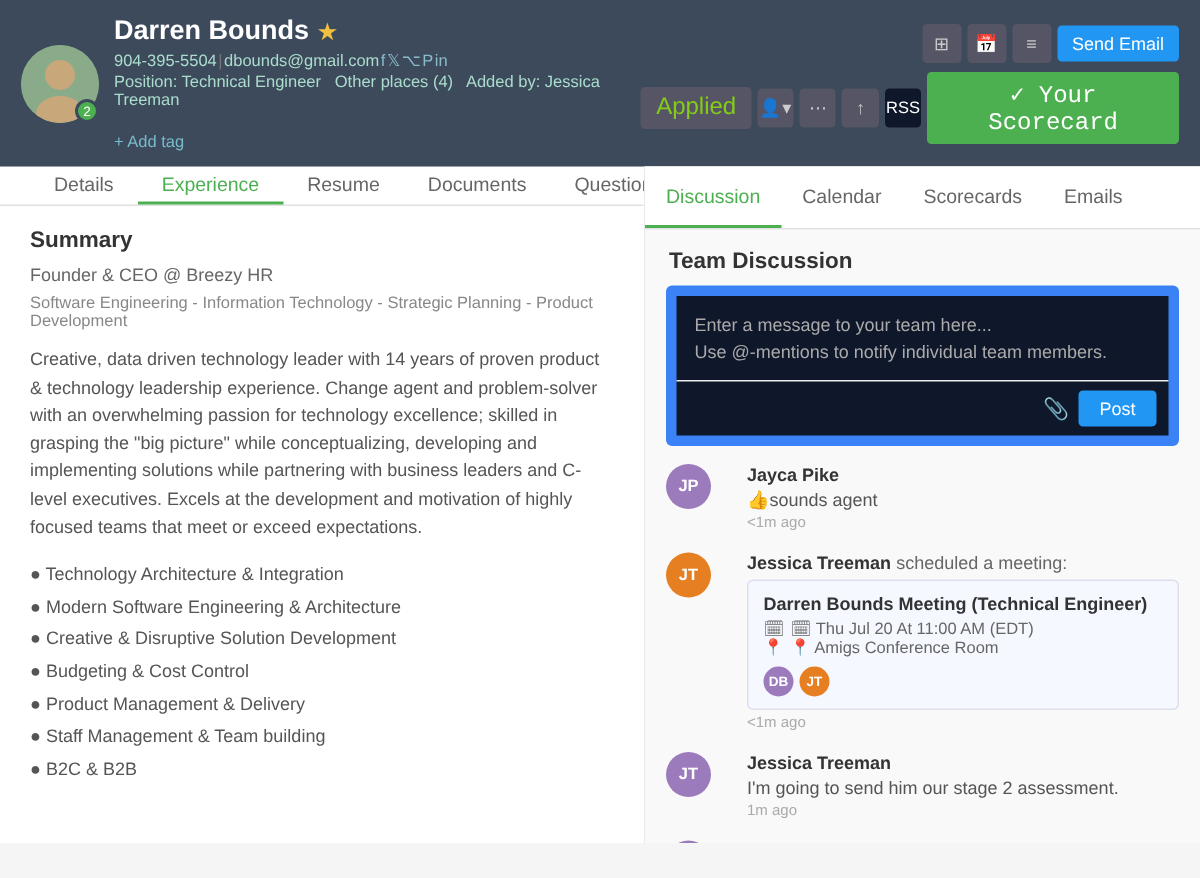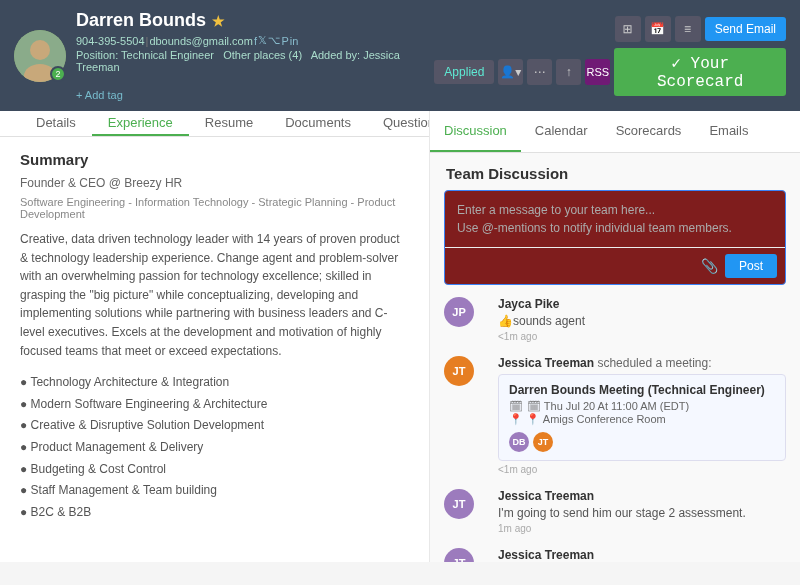--- a/index.html
+++ b/index.html
@@ -17,22 +17,22 @@
     .header-meta { font-size: 11px; color: #adc; margin-top: 3px; display: flex; align-items: center; gap: 1px; flex-wrap: wrap; }
     .header-meta .sep { color: #777; }
     .header-pos { font-size: 11px; color: #adc; margin-top: 2px; }
     .add-tag { color: #7bc; font-size: 11px; margin-top: 16px; cursor: pointer; }
 
     .header-right { display: flex; flex-direction: column; align-items: flex-end; gap: 6px; }
     .header-right-top { display: flex; gap: 4px; align-items: center; }
     .header-right-bottom { display: flex; gap: 4px; align-items: center; }
     .icon-btn { background: #556; border: none; border-radius: 3px; color: #ccc; width: 26px; height: 26px; display: flex; align-items: center; justify-content: center; cursor: pointer; font-size: 12px; }
     .btn-send-email { background: #2196f3; border: none; border-radius: 3px; color: #fff; padding: 5px 10px; font-size: 12px; cursor: pointer; display: flex; align-items: center; gap: 4px; }
-    .btn-applied { background: #556; border: none; border-radius: 3px; color: #5eead4; padding: 5px 10px; font-size: 12px; cursor: pointer; display: flex; align-items: center; gap: 4px; }
-    .btn-rss { background: #701a75; border: none; border-radius: 3px; color: #fff; width: 26px; height: 26px; display: flex; align-items: center; justify-content: center; cursor: pointer; font-size: 11px; }
+    .btn-applied { background: #556; border: none; border-radius: 3px; color: #84cc16; padding: 5px 10px; font-size: 16px; cursor: pointer; display: flex; align-items: center; gap: 4px; }
+    .btn-rss { background: #0f172a; border: none; border-radius: 3px; color: #fff; width: 26px; height: 26px; display: flex; align-items: center; justify-content: center; cursor: pointer; font-size: 11px; }
     .btn-scorecard { background: #4caf50; border: none; border-radius: 3px; color: #fff; padding: 5px 12px; font-size: 16px; cursor: pointer; display: flex; align-items: center; gap: 4px; font-family: Liberation Mono, monospace; }
 
     
     .tabs-row { background: #fff; border-bottom: 1px solid #e0e0e0; display: flex; }
     .tab { padding: 4px 16px; font-size: 13px; color: #666; cursor: pointer; border-bottom: 2px solid transparent; }
     .tab.active-green { color: #4caf50; border-bottom-color: #4caf50; font-weight: 500; }
 
     
     .main-content { display: flex; height: calc(585px - 90px - 44px); }
 
@@ -47,21 +47,21 @@
 
     
     .right-panel { flex: 1; background: #f9f9f9; display: flex; flex-direction: column; }
     .right-tabs { background: #fff; border-bottom: 1px solid #e0e0e0; display: flex; }
     .right-tab { padding: 12px 14px; font-size: 13px; color: #666; cursor: pointer; border-bottom: 2px solid transparent; }
     .right-tab.active { color: #4caf50; border-bottom-color: #4caf50; font-weight: 500; }
 
     .discussion-area { flex: 1; overflow-y: auto; padding: 0; }
     .team-discussion-title { font-size: 15px; font-weight: 600; color: #333; padding: 12px 16px 8px; }
 
-    .message-box { margin: 0 14px 12px; background: #7f1d1d; border: 1px solid #3b82f6; border-radius: 4px; display: flex; flex-direction: column; }
+    .message-box { margin: 0 14px 12px; background: #0f172a; border: 7px solid #3b82f6; border-radius: 4px; display: flex; flex-direction: column; }
     .message-input { padding: 10px 12px; font-size: 12px; color: #aaa; min-height: 50px; line-height: 1.5; }
     .message-toolbar { display: flex; justify-content: flex-end; align-items: center; padding: 6px 8px; border-top: 1px solid #eee; gap: 6px; }
     .attach-icon { color: #999; font-size: 14px; }
     .post-btn { background: #2196f3; color: #fff; border: none; border-radius: 3px; padding: 5px 14px; font-size: 12px; cursor: pointer; }
 
     .messages-list { padding: 0 14px; }
     .message-item { display: flex; gap: 24px; margin-bottom: 14px; align-items: flex-start; }
     .msg-avatar { width: 30px; height: 30px; border-radius: 50%; flex-shrink: 0; display: flex; align-items: center; justify-content: center; font-size: 11px; font-weight: 600; color: #fff; }
     .msg-bubble { flex: 1; }
     .msg-sender { font-size: 12px; font-weight: 600; color: #333; }
@@ -149,22 +149,22 @@
     </div>
 
     <div class="section-title">Summary</div>
     <div class="founder">Founder &amp; CEO @ Breezy HR</div>
     <div class="skills-line">Software Engineering - Information Technology - Strategic Planning - Product Development</div>
     <div class="bio">Creative, data driven technology leader with 14 years of proven product &amp; technology leadership experience. Change agent and problem-solver with an overwhelming passion for technology excellence; skilled in grasping the "big picture" while conceptualizing, developing and implementing solutions while partnering with business leaders and C-level executives. Excels at the development and motivation of highly focused teams that meet or exceed expectations.</div>
     <div class="bullet-list">
       <div class="item">Technology Architecture &amp; Integration</div>
       <div class="item">Modern Software Engineering &amp; Architecture</div>
       <div class="item">Creative &amp; Disruptive Solution Development</div>
+      <div class="item">Budgeting &amp; Cost Control</div>
       <div class="item">Product Management &amp; Delivery</div>
-      <div class="item">Budgeting &amp; Cost Control</div>
       <div class="item">Staff Management &amp; Team building</div>
       <div class="item">B2C &amp; B2B</div>
     </div>
 
   </div>
 
   <div class="right-panel">
 
     <div class="right-tabs">
       <div class="right-tab active">Discussion</div>

